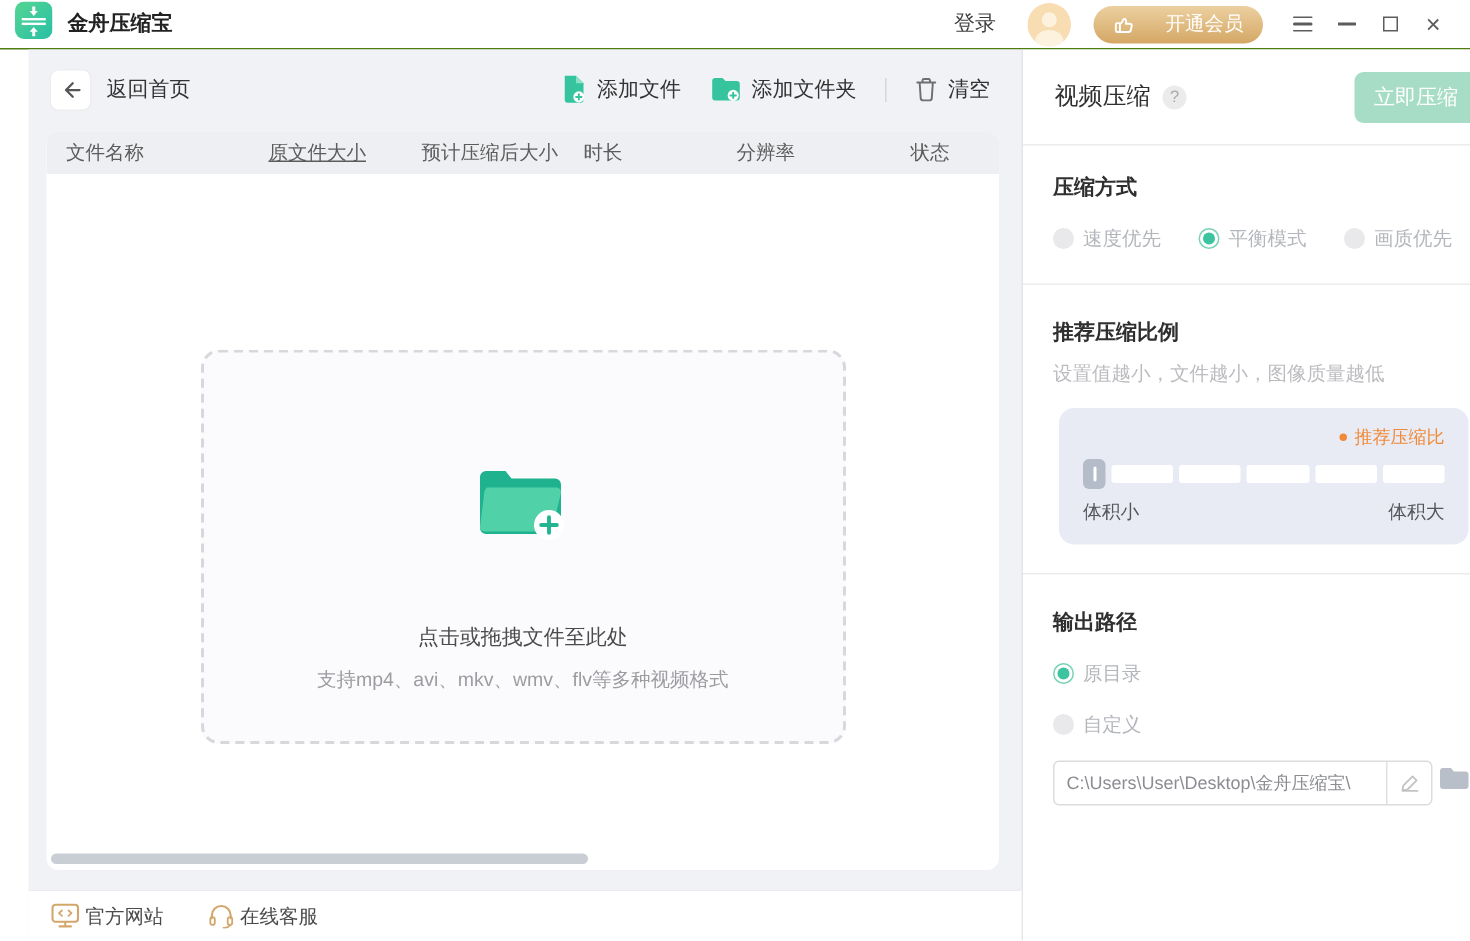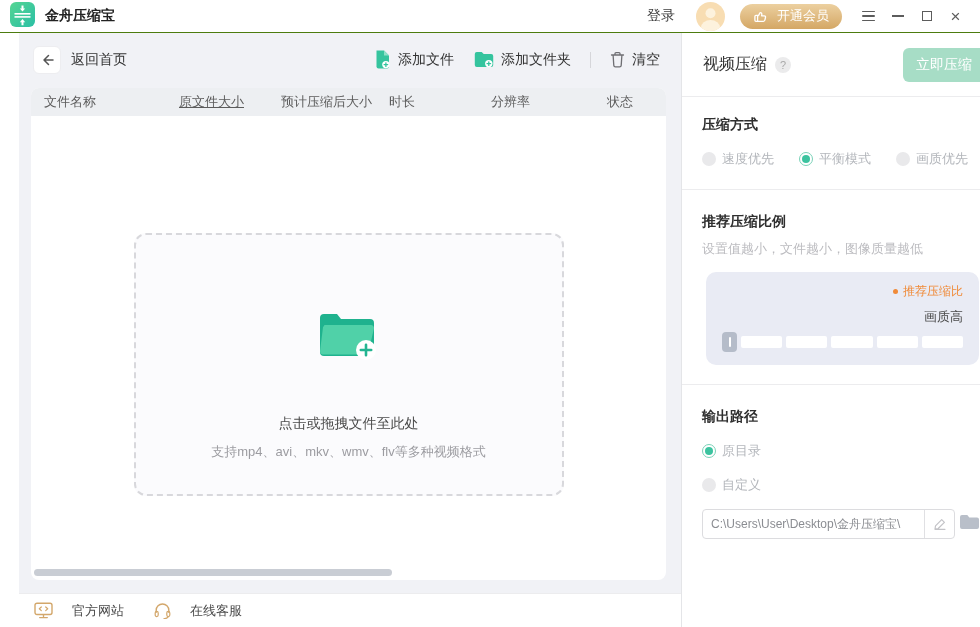--- a/index.html
+++ b/index.html
@@ -8,21 +8,21 @@
   .app { width:980px; height:627px; display:flex; flex-direction:column; }
 
   
   .titlebar { height:33px; flex:none; background:#fff; display:flex; align-items:center;
     padding:0 10px; border-bottom:1px solid #4d7c0f; }
   .app-title { font-size:14px; font-weight:bold; color:#222; margin-left:10px; }
   .tb-spacer { flex:1; }
   .login { font-size:14px; color:#3c3c3c; margin-right:21px; cursor:pointer; }
   .avatar { width:29px; height:29px; flex:none; }
   .vip-pill { height:25px; border-radius:13px; margin-left:15px; padding:0 13px;
-    display:flex; align-items:center; gap:9px; cursor:pointer;
+    display:flex; align-items:center; gap:20px; cursor:pointer;
     background:linear-gradient(180deg,#ecd0a0,#d4a765); color:#fff; font-size:13px; }
   .win-controls { display:flex; align-items:center; margin-left:12px; }
   .win-btn { width:29px; height:30px; display:flex; align-items:center; justify-content:center;
     color:#5c5c5c; cursor:pointer; }
   .hamburger { display:flex; flex-direction:column; gap:3px; }
   .hamburger span { width:13px; height:1.5px; background:#5c5c5c; border-radius:1px; }
   .min-glyph { width:12px; height:1.5px; background:#5c5c5c; }
   .max-glyph { width:10px; height:10px; border:1.5px solid #5c5c5c; }
   .close-glyph { font-size:17px; line-height:1; color:#5c5c5c; }
 
@@ -53,21 +53,21 @@
     border:2px dashed #d8d8dc; border-radius:12px; display:flex; flex-direction:column;
     align-items:center; }
   .drop-folder { margin-top:74px; }
   .drop-title { margin-top:50px; font-size:14px; color:#4b4b4b; }
   .drop-sub { margin-top:10px; font-size:13px; color:#9c9ca1; }
   .h-scrollbar { position:absolute; bottom:4px; left:3px; width:358px; height:7px;
     background:#c9cdd4; border-radius:4px; cursor:pointer; }
 
   .left-footer { height:34px; flex:none; background:#fff; border-top:1px solid #ececee;
     display:flex; align-items:center; padding:0 15px; gap:30px; }
-  .footer-item { display:flex; align-items:center; gap:19px; font-size:13px; color:#4a4a4a;
+  .footer-item { display:flex; align-items:center; gap:4px; font-size:13px; color:#4a4a4a;
     cursor:pointer; }
 
   
   .right-panel { flex:1; background:#fff; display:flex; flex-direction:column; }
   .panel-header { height:64px; flex:none; display:flex; align-items:center;
     padding:0 15px 0 21px; border-bottom:1px solid #ececee; }
   .panel-title { font-size:16px; color:#2f2f2f; }
   .help-icon { width:16px; height:16px; border-radius:50%; background:#ebebec; color:#a9a9a9;
     font-size:11px; display:flex; align-items:center; justify-content:center; margin-left:8px;
     cursor:pointer; }
@@ -292,28 +292,31 @@
       </div>
 
       <div class="section section-ratio">
         <div class="section-title">推荐压缩比例</div>
         <div class="ratio-sub">设置值越小，文件越小，图像质量越低</div>
         <div class="slider-card">
           <div class="badge-row">
             <span class="badge-dot"></span>
             <span>推荐压缩比</span>
           </div>
-          <div class="quality-label">画质高</div>
           <div class="slider">
             <span class="slider-handle"></span>
             <span class="slider-seg"></span>
             <span class="slider-seg"></span>
             <span class="slider-seg"></span>
             <span class="slider-seg"></span>
             <span class="slider-seg"></span>
+          </div>
+          <div class="slider-labels">
+            <span>体积小</span>
+            <span>体积大</span>
           </div>
         </div>
       </div>
 
       <div class="section section-output">
         <div class="section-title">输出路径</div>
         <div class="radio out-radio">
           <span class="radio-circle selected"></span>
           <span>原目录</span>
         </div>

